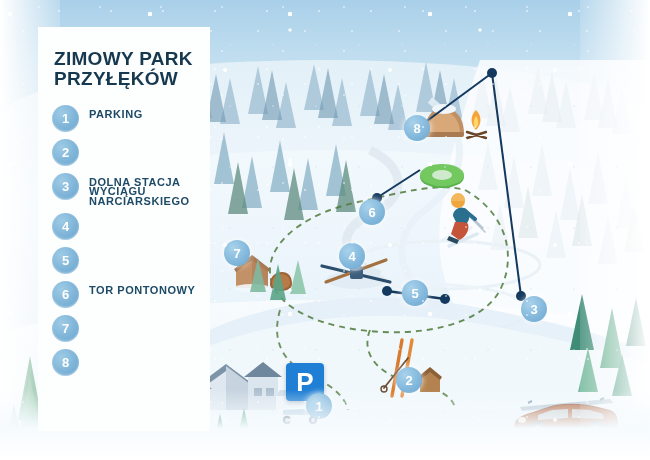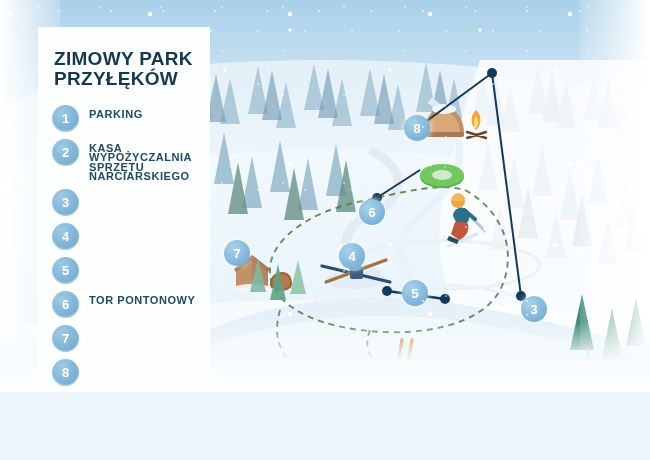--- a/index.html
+++ b/index.html
@@ -2,21 +2,21 @@
 <html><head>
 <meta charset="utf-8">
 <style>
   html,body{margin:0;padding:0;}
   body{
     width:650px;height:460px;overflow:hidden;
     font-family:"Liberation Sans", sans-serif;
     background:#eef5fa;
   }
   #map-poster{
-    position:relative;width:650px;height:392px;overflow:hidden;
+    position:relative;width:650px;height:460px;overflow:hidden;
     background:#cfe4f2;
   }
 
   
   .sky{
     position:absolute;left:0;top:0;width:650px;height:120px;
     background:linear-gradient(#a9d0e9 0%, #bfddef 45%, #d9ebf6 100%);
   }
   .far-snowfield{
     position:absolute;left:0;top:60px;width:650px;height:200px;
@@ -404,26 +404,25 @@
   <div class="legend-panel">
     <div class="legend-title">ZIMOWY PARK
 PRZYŁĘKÓW</div>
     <ul class="legend-list" id="legend-list">
         <li class="legend-row">
           <span class="badge">1</span>
           <span class="legend-text">PARKING</span>
         </li>
         <li class="legend-row">
           <span class="badge">2</span>
-          <span class="legend-text">KASA
-WYPOŻYCZALNIA
-SPRZĘTU NARCIARSKIEGO</span>
         </li>
         <li class="legend-row">
           <span class="badge">3</span>
+          <span class="legend-text">DOLNA STACJA WYCIĄGU
+NARCIARSKIEGO</span>
         </li>
         <li class="legend-row">
           <span class="badge">4</span>
         </li>
         <li class="legend-row">
           <span class="badge">5</span>
         </li>
         <li class="legend-row">
           <span class="badge">6</span>
           <span class="legend-text">TOR PONTONOWY</span>

